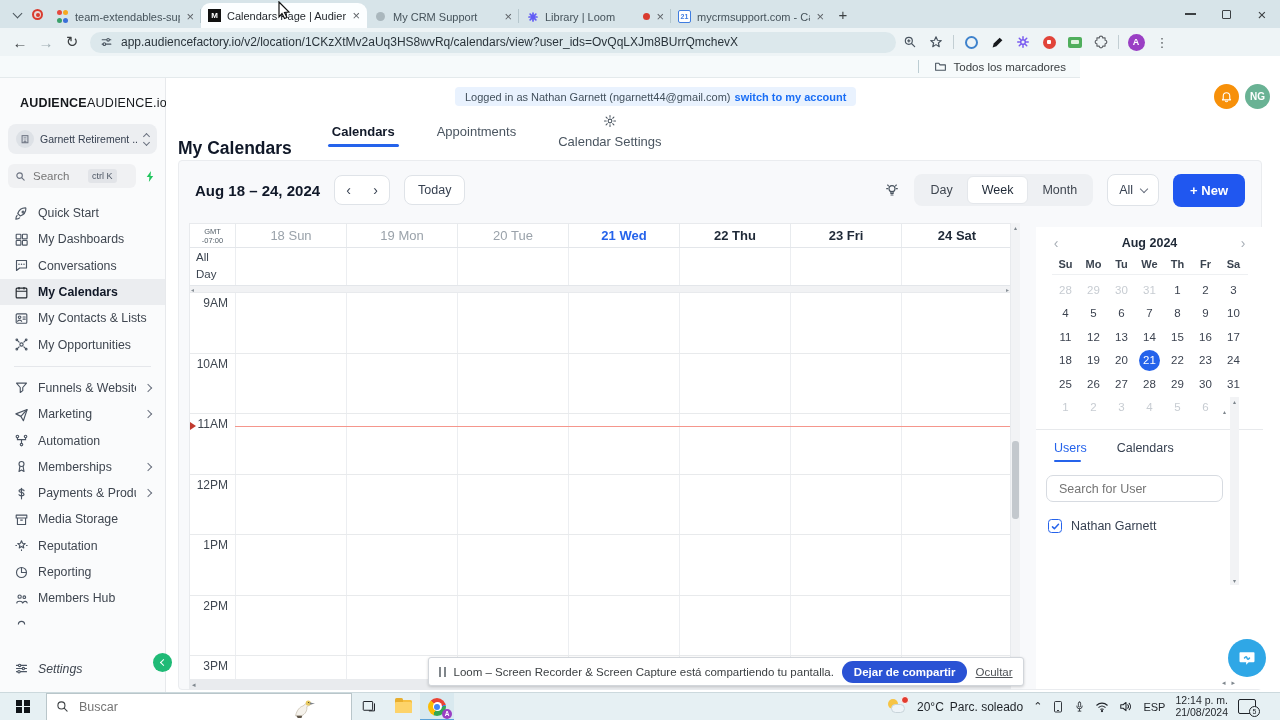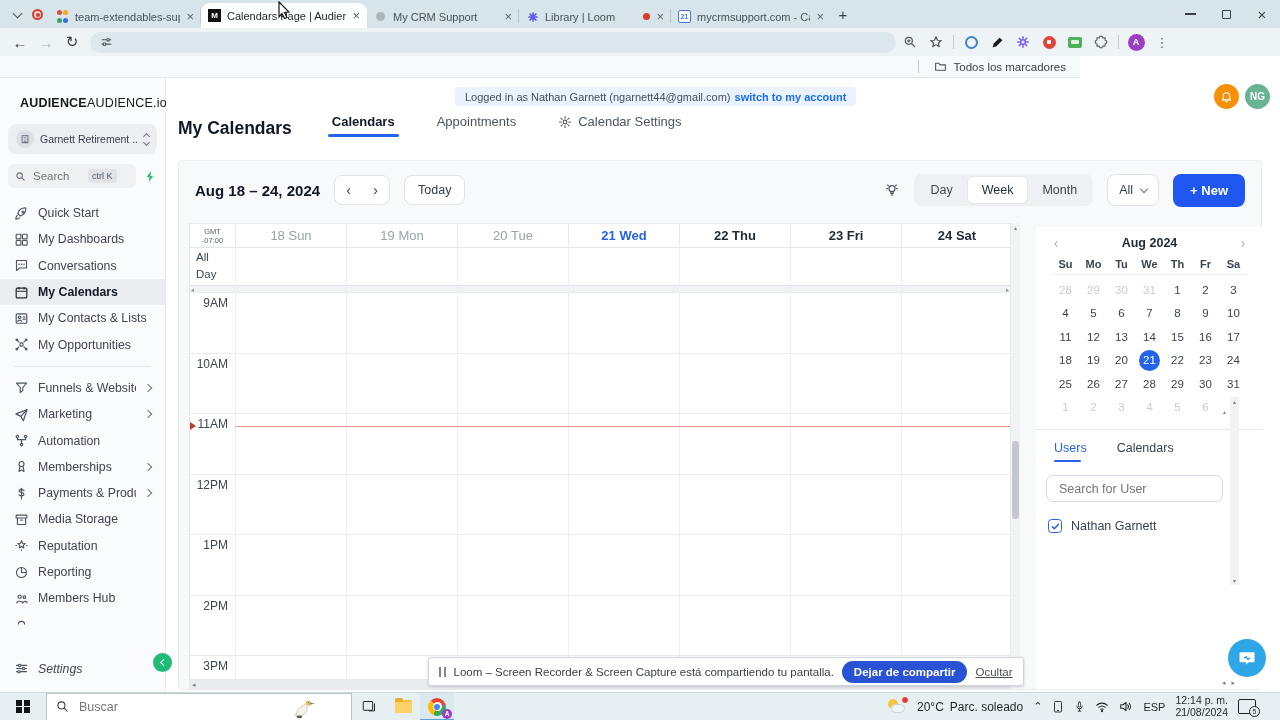--- a/index.html
+++ b/index.html
@@ -76,21 +76,21 @@
   #banner{position:absolute;left:289px;top:9px;height:19px;background:#e9f2fe;border-radius:4px;display:flex;align-items:center;padding:0 10px;font-size:11px;color:#42505c;gap:4px;white-space:nowrap;}
   #banner a{color:#1a6ef5;font-weight:600;text-decoration:none;}
   #bell{position:absolute;left:1048px;top:6px;width:25px;height:25px;border-radius:50%;background:#f79009;display:flex;align-items:center;justify-content:center;}
   #ng{position:absolute;left:1079px;top:6px;width:25px;height:25px;border-radius:50%;background:#69b294;color:#fff;font-size:10px;font-weight:600;display:flex;align-items:center;justify-content:center;}
   #pg-head{position:absolute;left:12px;top:36px;display:flex;align-items:flex-end;gap:40px;}
   #pg-title{font-size:17.5px;font-weight:600;color:#101828;}
   .hd-tabs{display:flex;align-items:center;gap:42px;padding-bottom:2px;}
   .hd-tab{font-size:13px;color:#4a5560;position:relative;padding-bottom:8px;}
   .hd-tab.on{color:#101828;font-weight:600;}
   .hd-tab.on::after{content:"";position:absolute;left:-4px;right:-4px;bottom:0;height:3px;background:#2563eb;border-radius:2px;}
-  .hd-set{display:flex;align-items:center;gap:6px;font-size:13px;color:#4a5560;padding-bottom:8px;}
+  .hd-set{display:flex;align-items:center;gap:6px;font-size:13px;color:#4a5560;padding-bottom:8px;flex-direction:column;}
 
   #card{position:absolute;left:12px;top:82px;width:1084px;height:530px;background:#f8f9fb;border:1px solid #eaecef;border-radius:4px;}
   #cal-toolbar{position:absolute;left:0;top:0;width:100%;height:58px;display:flex;align-items:center;padding:0 16px;gap:14px;}
   #date-range{font-size:15px;font-weight:600;color:#101828;}
   .nav-pair{height:30px;border:1px solid #dfe3e8;border-radius:8px;background:#fff;display:flex;align-items:center;}
   .nav-pair span{width:27px;text-align:center;font-size:14px;color:#374151;}
   .btn-today{height:30px;border:1px solid #dfe3e8;border-radius:8px;background:#fff;display:flex;align-items:center;padding:0 13px;font-size:12.5px;color:#374151;}
   #tb-right{margin-left:auto;display:flex;align-items:center;gap:14px;}
   .seg{height:32px;background:#eef0f3;border-radius:8px;display:flex;align-items:center;padding:2px;}
   .seg div{height:28px;display:flex;align-items:center;padding:0 14px;font-size:12.5px;color:#3f4650;border-radius:6px;}
@@ -252,20 +252,21 @@
     <span class="nav-g dis">→</span>
     <span class="nav-g">↻</span>
     <div id="omnibox">
       <span class="ico">
         <svg width="13" height="13" viewBox="0 0 24 24" fill="none" stroke="#4a5560" stroke-width="2" stroke-linecap="round">
             <path d="M4 7h8M18 7h2M4 15h2M11 15h9"></path>
             <circle cx="15" cy="7" r="2.4"></circle>
             <circle cx="8" cy="15" r="2.4"></circle>
           </svg>
       </span>
+      <span id="omni-url">app.audiencefactory.io/v2/location/1CKzXtMv2aUq3HS8wvRq/calendars/view?user_ids=OvQqLXJm8BUrrQmchevX</span>
     </div>
     <span class="tb-ico">
       <svg width="14" height="14" viewBox="0 0 24 24" fill="none" stroke="#4a5560" stroke-width="2" stroke-linecap="round">
           <circle cx="10" cy="10" r="6"></circle>
           <path d="M15 15l5 5M8 10h4M10 8v4"></path>
         </svg>
     </span>
     <span class="tb-ico">
       <svg width="14" height="14" viewBox="0 0 24 24" fill="none" stroke="#4a5560" stroke-width="2" stroke-linejoin="round">
           <path d="M12 3l2.6 6 6.4.5-4.9 4.2 1.5 6.3L12 16.5 6.4 20l1.5-6.3L3 9.5 9.4 9z"></path>

